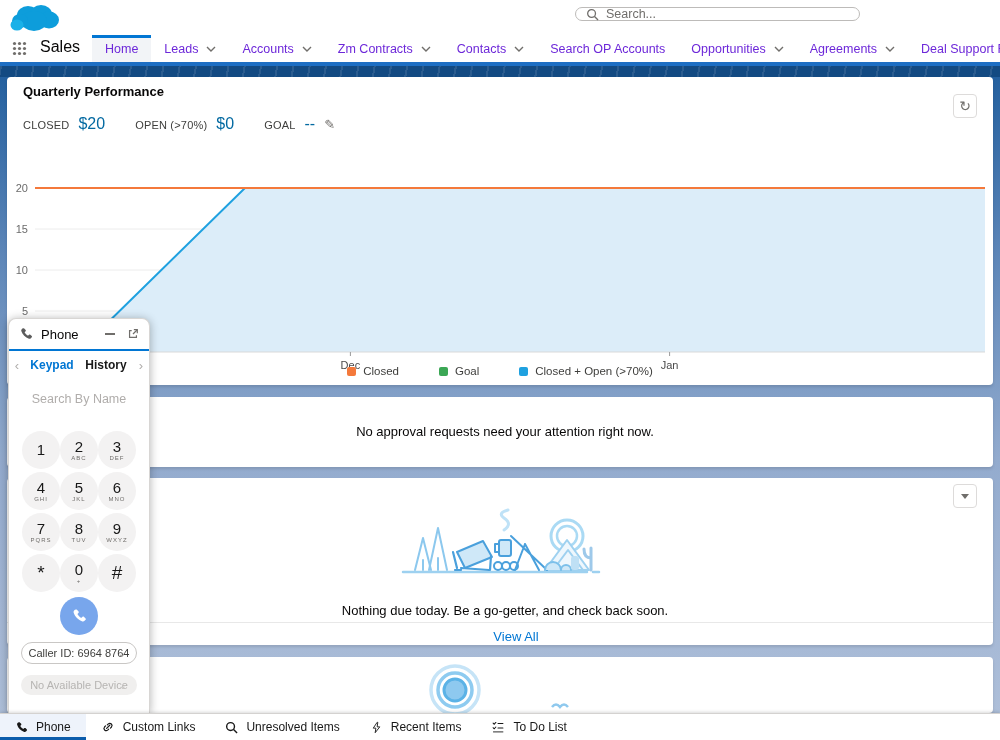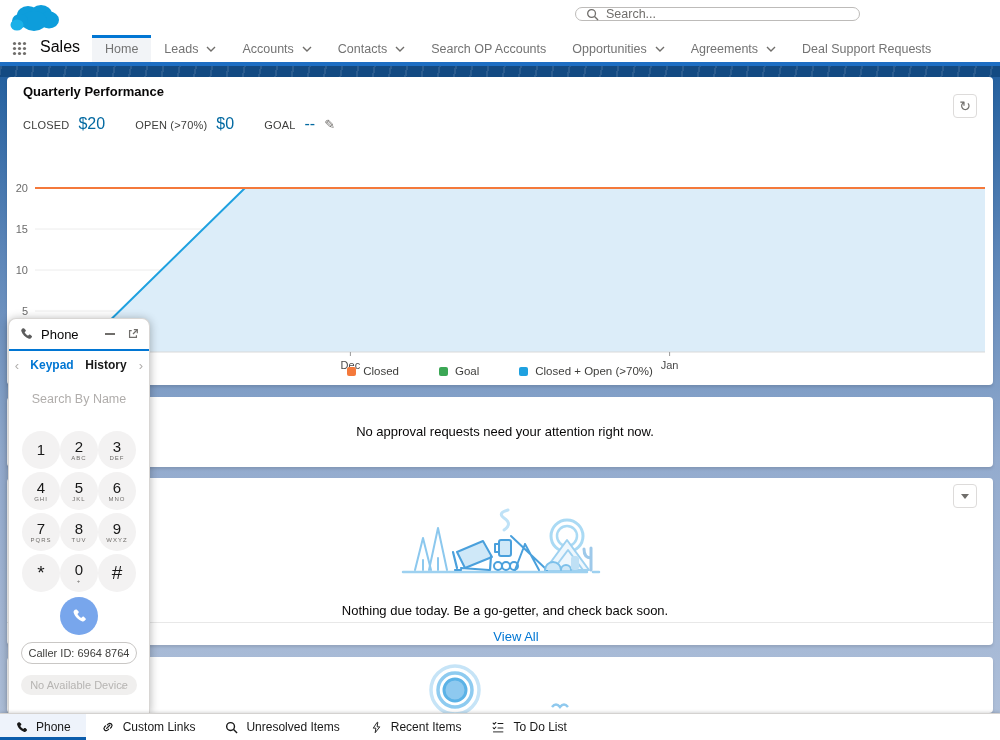--- a/index.html
+++ b/index.html
@@ -13,21 +13,21 @@
     border:1px solid #bdbbb9; border-radius:12px; background:#fff; display:flex; align-items:center; padding:0 10px; }
   .searchbox input { border:none; outline:none; flex:1; font-size:12.5px; margin-left:7px; color:#181818;
     font-family:"Liberation Sans", sans-serif; background:transparent; }
   .searchbox input::placeholder { color:#706e6b; }
 
   
   .navbar { position:absolute; top:35px; left:0; right:0; height:27px; background:#fff; z-index:6; white-space:nowrap; }
   .waffle { position:absolute; left:12px; top:6px; cursor:pointer; }
   .appname { position:absolute; left:40px; top:3px; font-size:16px; color:#080707; }
   .nav-tabs { position:absolute; left:92px; top:0; right:0; height:27px; display:flex; overflow:hidden; }
-  .nav-tab { display:flex; align-items:center; padding:0 13px; font-size:12.5px; color:#737373; cursor:pointer; }
+  .nav-tab { display:flex; align-items:center; padding:0 13px; font-size:12.5px; color:#6d28d9; cursor:pointer; }
   .nav-tab .chev { margin-left:8px; }
   .nav-tab.active { background:#f2f4f7; box-shadow:inset 0 3px 0 #0176d3; }
 
   
   .banner { position:absolute; top:62px; left:0; right:0; height:15px; background:#134a82;
     border-top:4px solid #1d6ec3; z-index:5;
     background-image:repeating-linear-gradient(100deg, rgba(255,255,255,0.10) 0 2px, transparent 2px 16px); }
 
   
   .content-bg { position:absolute; top:77px; left:0; right:0; bottom:27px;
@@ -156,20 +156,26 @@
           <path d="M1 1l4 4 4-4" fill="none" stroke="#706e6b" stroke-width="1.4"></path>
         </svg>
       </div>
       <div class="nav-tab">
         <span>Accounts</span>
         <svg class="chev" width="10" height="6" viewBox="0 0 10 6">
           <path d="M1 1l4 4 4-4" fill="none" stroke="#706e6b" stroke-width="1.4"></path>
         </svg>
       </div>
       <div class="nav-tab">
+        <span>Zm Contracts</span>
+        <svg class="chev" width="10" height="6" viewBox="0 0 10 6">
+          <path d="M1 1l4 4 4-4" fill="none" stroke="#706e6b" stroke-width="1.4"></path>
+        </svg>
+      </div>
+      <div class="nav-tab">
         <span>Contacts</span>
         <svg class="chev" width="10" height="6" viewBox="0 0 10 6">
           <path d="M1 1l4 4 4-4" fill="none" stroke="#706e6b" stroke-width="1.4"></path>
         </svg>
       </div>
       <div class="nav-tab">
         <span>Search OP Accounts</span>
       </div>
       <div class="nav-tab">
         <span>Opportunities</span>

